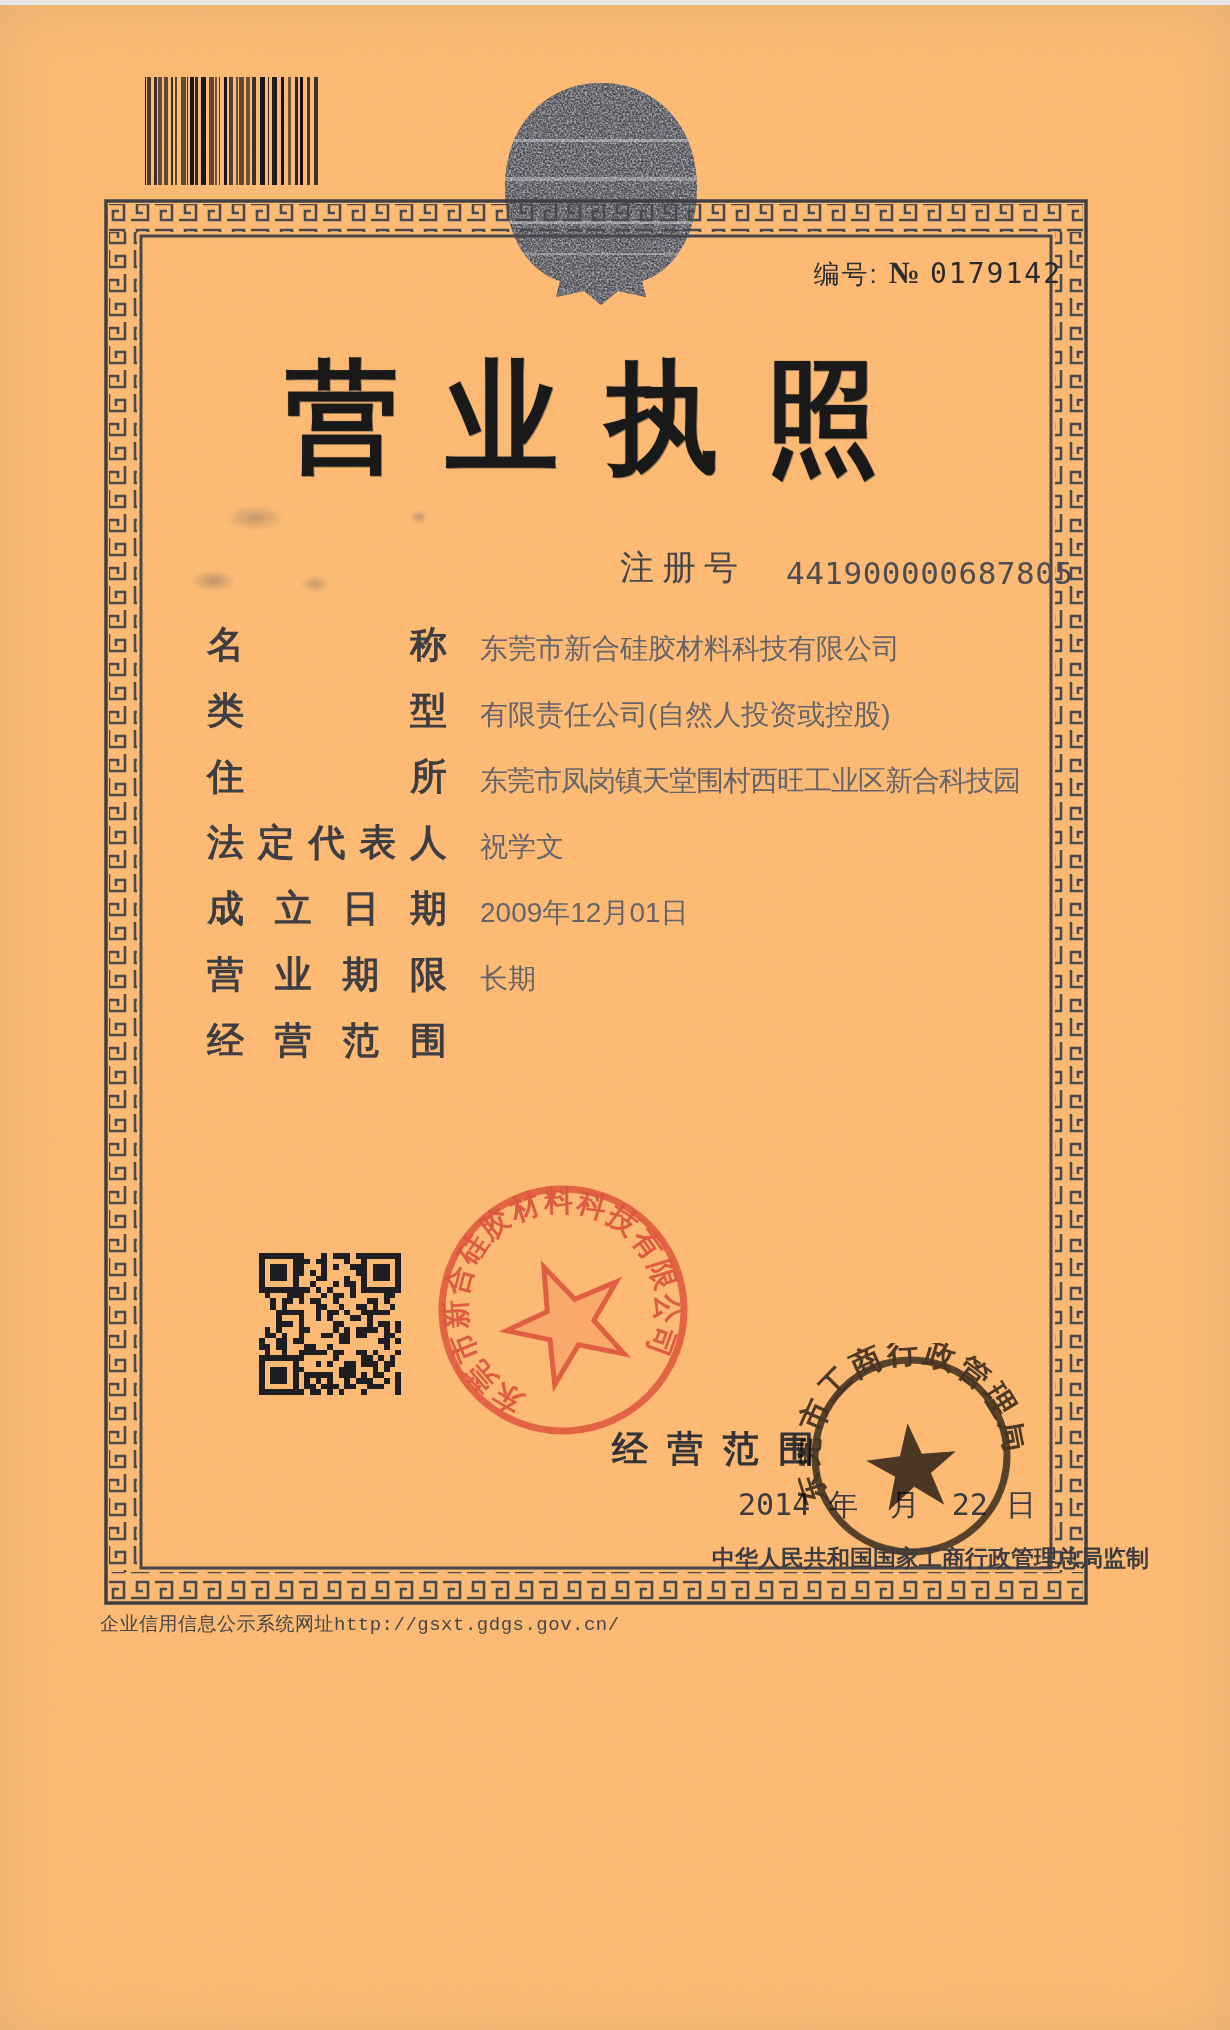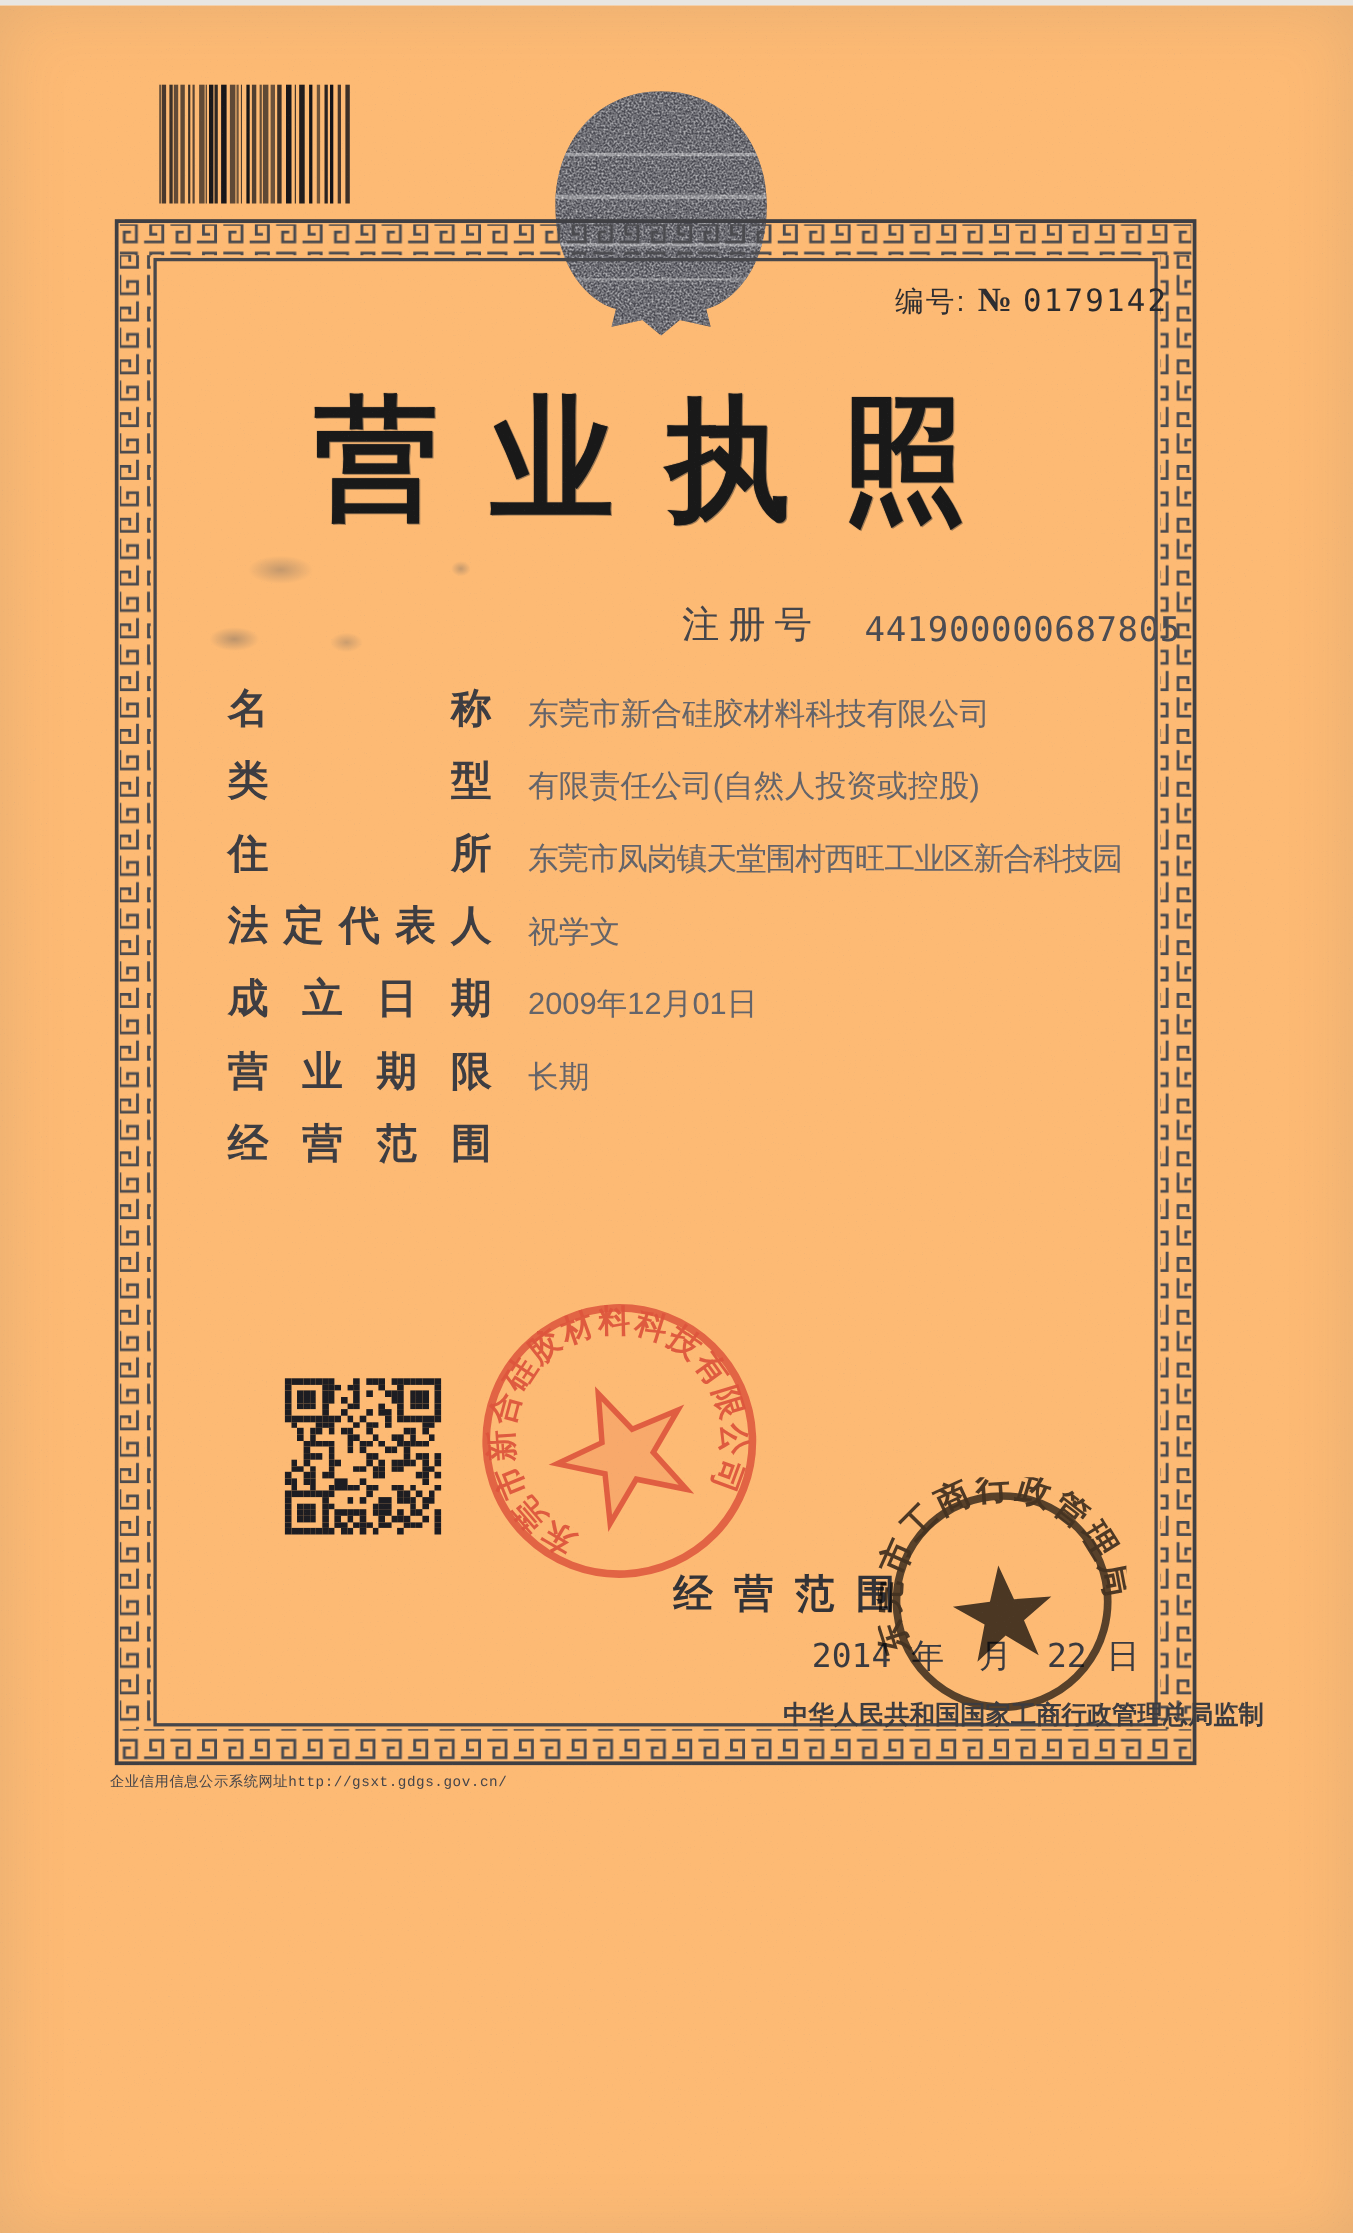--- a/index.html
+++ b/index.html
@@ -52,21 +52,21 @@
   
   .company-seal{position:absolute;left:420px;top:1162px;mix-blend-mode:multiply;opacity:.85;}
   .authority-seal{position:absolute;left:798px;top:1338px;mix-blend-mode:multiply;opacity:.88;}
   
   .registrar{position:absolute;left:612px;top:1420px;width:202px;font-size:36px;font-weight:600;
              color:#333337;text-align:justify;text-align-last:justify;
              font-family:"Liberation Serif","DejaVu Serif",serif;}
   .dateline{position:absolute;left:738px;top:1480px;width:298px;display:flex;justify-content:space-between;
             font-size:30px;color:#3a3a3f;font-family:"DejaVu Sans Mono","Liberation Mono",monospace;}
   
-  .footer-left{position:absolute;left:100px;top:1606px;font-size:13px;color:#45454a;
+  .footer-left{position:absolute;left:100px;top:1606px;font-size:19px;color:#45454a;
                font-family:"Liberation Mono","DejaVu Sans Mono",monospace;letter-spacing:.5px;}
   .footer-right{position:absolute;left:712px;top:1538px;font-size:23px;color:#3c3c40;font-weight:600;}
   
   .smudge{position:absolute;border-radius:50%;pointer-events:none;}
   .sm1{left:225px;top:500px;width:60px;height:26px;background:radial-gradient(ellipse,rgba(90,90,95,.35),transparent 70%);}
   .sm2{left:190px;top:565px;width:46px;height:22px;background:radial-gradient(ellipse,rgba(90,90,95,.4),transparent 70%);}
   .sm3{left:300px;top:570px;width:30px;height:18px;background:radial-gradient(ellipse,rgba(90,90,95,.3),transparent 70%);}
   .sm4{left:410px;top:505px;width:18px;height:14px;background:radial-gradient(ellipse,rgba(90,90,95,.35),transparent 70%);}
   .noise{position:absolute;left:0;top:0;pointer-events:none;}
 </style>

